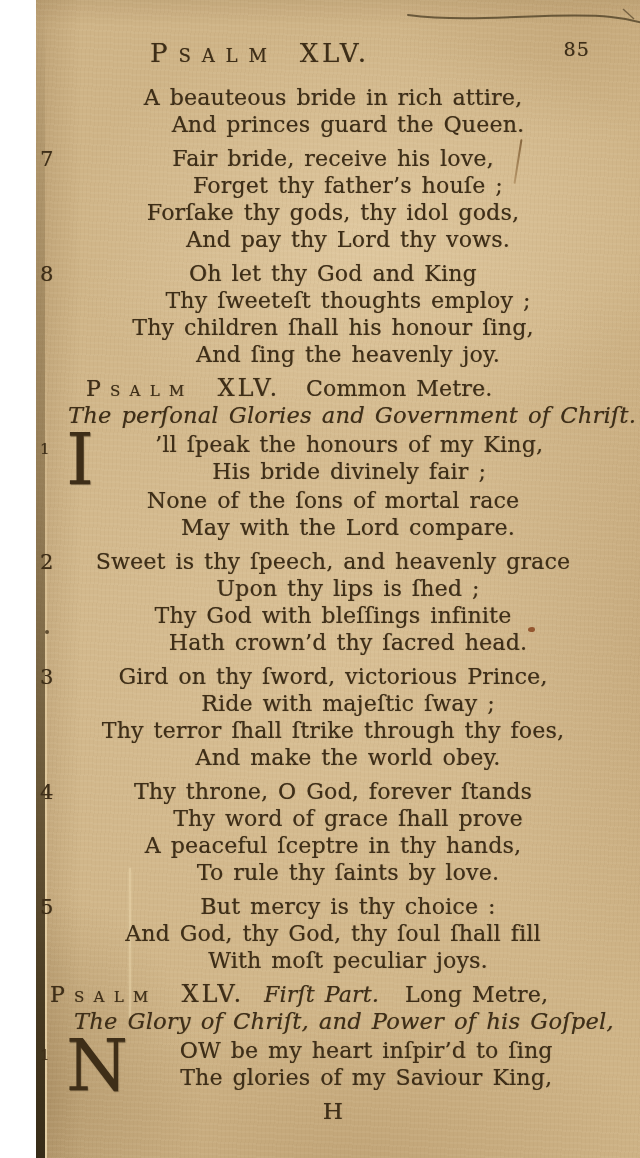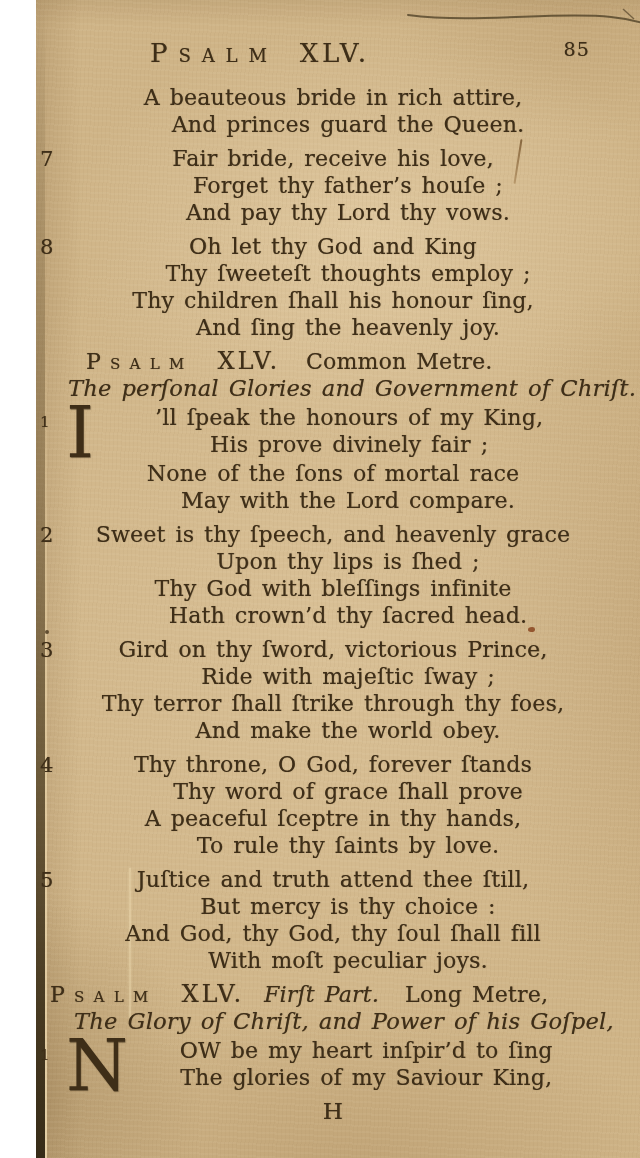--- a/index.html
+++ b/index.html
@@ -118,41 +118,42 @@
 
     <div class="stanza">
       <p class="line">A beauteous bride in rich attire,</p>
       <p class="line ind">And princes guard the Queen.</p>
     </div>
 
     <div class="stanza">
       <span class="vnum">7</span>
       <p class="line">Fair bride, receive his love,</p>
       <p class="line ind">Forget thy father’s houſe ;</p>
+      <p class="line">Forſake thy gods, thy idol gods,</p>
       <p class="line ind">And pay thy Lord thy vows.</p>
     </div>
 
     <div class="stanza">
       <span class="vnum">8</span>
       <p class="line">Oh let thy God and King</p>
       <p class="line ind">Thy ſweeteſt thoughts employ ;</p>
       <p class="line">Thy children ſhall his honour ſing,</p>
       <p class="line ind">And ſing the heavenly joy.</p>
     </div>
 
     <div class="psalm-heading">
       <span class="sc">Psalm</span><span class="numeral">XLV.</span><span class="metre">Common Metre.</span>
     </div>
     <p class="subtitle">The perſonal Glories and Government of Chriſt.</p>
 
     <div class="stanza">
       <span class="vnum small">1</span>
       <span class="dropcap">I</span>
       <p class="line">’ll ſpeak the honours of my King,</p>
-      <p class="line beside2">His prove divinely fair ;</p>
+      <p class="line beside2">His bride divinely fair ;</p>
       <p class="line clear">None of the ſons of mortal race</p>
       <p class="line ind">May with the Lord compare.</p>
     </div>
 
     <div class="stanza">
       <span class="vnum">2</span>
       <p class="line">Sweet is thy ſpeech, and heavenly grace</p>
       <p class="line ind">Upon thy lips is ſhed ;</p>
       <p class="line">Thy God with bleſſings infinite</p>
       <p class="line ind">Hath crown’d thy ſacred head.</p>
@@ -169,21 +170,20 @@
     <div class="stanza">
       <span class="vnum">4</span>
       <p class="line">Thy throne, O God, forever ſtands</p>
       <p class="line ind">Thy word of grace ſhall prove</p>
       <p class="line">A peaceful ſceptre in thy hands,</p>
       <p class="line ind">To rule thy ſaints by love.</p>
     </div>
 
     <div class="stanza">
       <span class="vnum">5</span>
-      <p class="line">Juſtice and truth attend thee ſtill,</p>
       <p class="line ind">But mercy is thy choice :</p>
       <p class="line">And God, thy God, thy ſoul ſhall fill</p>
       <p class="line ind">With moſt peculiar joys.</p>
     </div>
 
     <div class="psalm-heading second">
       <span class="sc">Psalm</span><span class="numeral">XLV.</span><span class="part">Firſt Part.</span><span class="metre">Long Metre,</span>
     </div>
     <p class="subtitle s2">The Glory of Chriſt, and Power of his Goſpel,</p>
 

